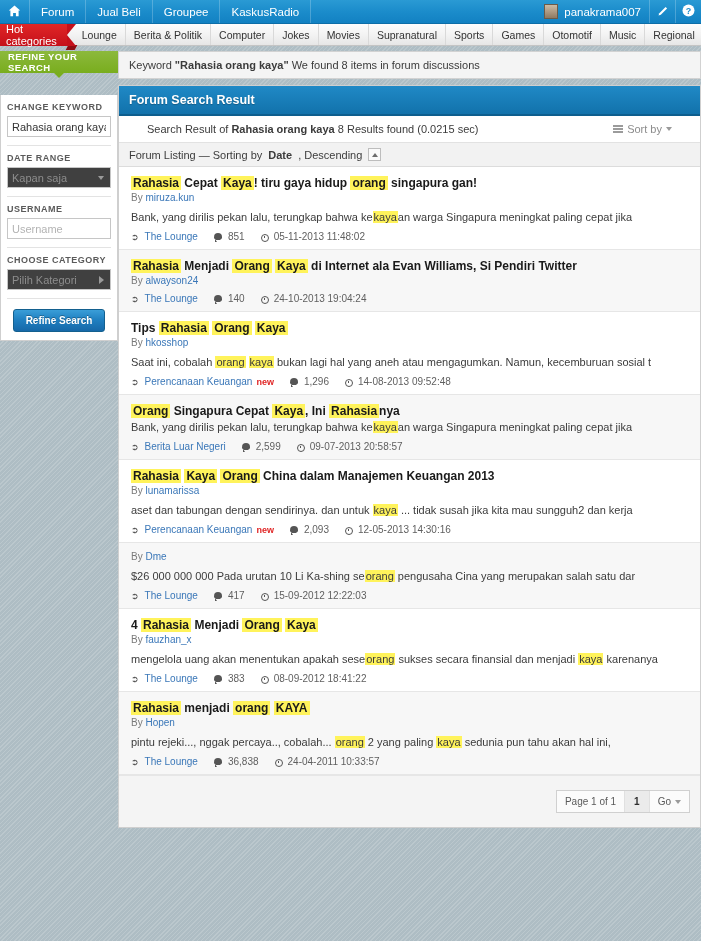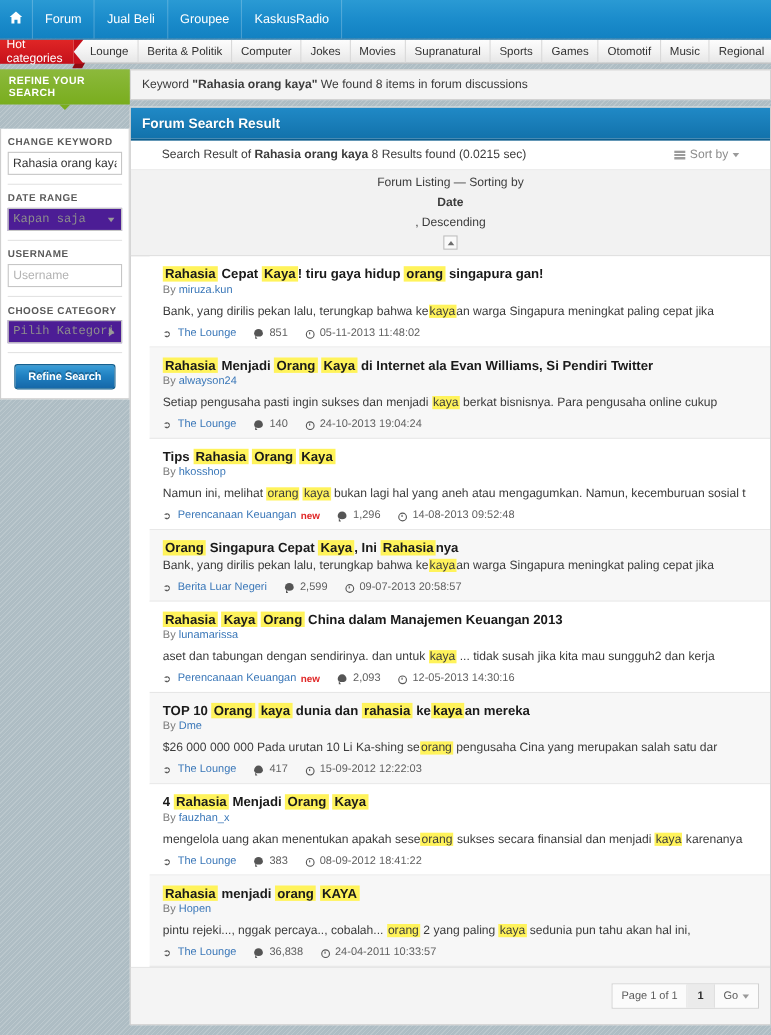--- a/index.html
+++ b/index.html
@@ -11,21 +11,21 @@
     overflow: hidden;
   }
   body {
     background-image:
       repeating-linear-gradient(135deg, rgba(255,255,255,0.16) 0 1px, rgba(0,0,0,0) 1px 3px);
     background-color: #aebdc4;
   }
 
   
   .topnav {
-    height: 36px;
+    height: 24px;
     background: linear-gradient(to bottom, #2a9ad4 0%, #1b8ccb 50%, #1281c2 100%);
     display: flex;
     align-items: stretch;
     border-bottom: 1px solid #0d6ea8;
     position: relative;
     z-index: 20;
   }
   .topnav .nav-left { display: flex; align-items: stretch; }
   .topnav .nav-right { display: flex; align-items: stretch; margin-left: auto; }
   .nav-item {
@@ -136,21 +136,21 @@
   }
 
   
   .refine-header {
     background: linear-gradient(to bottom, #8cb93c 0%, #79ad1e 100%);
     color: #fff;
     font-size: 9.5px;
     font-weight: bold;
     letter-spacing: 0.4px;
     padding: 6px 8px;
-    height: 32px;
+    height: 22px;
     display: flex; align-items: center;
     position: relative;
     cursor: pointer;
   }
   .refine-header::after {
     content: "";
     position: absolute;
     left: 50%; bottom: -5px; transform: translateX(-50%);
     width: 0; height: 0;
     border-left: 5px solid transparent;
@@ -185,28 +185,27 @@
     font-family: "Liberation Sans", sans-serif;
     color: #333;
     padding: 0 4px;
     outline: none;
   }
   .field-input::placeholder { color: #b3b3b3; }
   .field-select {
     width: 100%;
     height: 21px;
     border: 1px solid #c6c6c6;
-    background: #4c1d95;
+    background: #404040;
     font-size: 11px;
     color: #8d8d8d;
     padding: 0 4px;
     display: flex; align-items: center;
     position: relative;
     cursor: pointer;
-    font-family: Liberation Mono, monospace;
   }
   .field-select .caret-down { position: absolute; right: 6px; top: 8px; }
   .field-select .caret-right {
     position: absolute; right: 6px; top: 6px;
     width: 0; height: 0;
     border-top: 4px solid transparent;
     border-bottom: 4px solid transparent;
     border-left: 5px solid #9a9a9a;
   }
   .refine-btn-wrap { text-align: center; padding-top: 10px; }
@@ -267,21 +266,21 @@
     display: inline-block; width: 10px; height: 8px;
     background:
       linear-gradient(to bottom, #9b9b9b 0 2px, transparent 2px 3px, #9b9b9b 3px 5px, transparent 5px 6px, #9b9b9b 6px 8px);
   }
   .listing-bar {
     background: #f2f2f2;
     border-bottom: 1px solid #dcdcdc;
     padding: 5px 10px;
     font-size: 11px;
     color: #3c3c3c;
-    display: flex; align-items: center; gap: 6px; flex-direction: column;
+    display: flex; align-items: center; gap: 6px;
   }
   .listing-bar b { font-weight: bold; }
   .collapse-btn {
     width: 13px; height: 13px;
     border: 1px solid #bdbdbd;
     background: #fafafa;
     display: inline-flex; align-items: center; justify-content: center;
     cursor: pointer;
   }
   .caret-up-sm {
@@ -290,21 +289,20 @@
     border-right: 3px solid transparent;
     border-bottom: 4px solid #6d6d6d;
   }
 
   
   .results { }
   .result {
     padding: 8px 12px 7px 12px;
     border-bottom: 1px solid #e6e6e6;
     background: #ffffff;
-    margin-left: 17px;
   }
   .result.alt { background: #f7f7f7; }
   .result-title {
     font-size: 12px;
     font-weight: bold;
     color: #1a1a1a;
     line-height: 16px;
     margin-bottom: 1px;
     cursor: pointer;
   }
@@ -425,20 +423,43 @@
     <div class="nav-item">
         <span>Jual Beli</span>
       </div>
     <div class="nav-item">
         <span>Groupee</span>
       </div>
     <div class="nav-item">
         <span>KaskusRadio</span>
       </div>
   </div>
+  <div class="nav-right">
+    <div class="nav-item avatar-wrap">
+      <span class="nav-avatar"></span>
+    </div>
+    <div class="nav-item username plain">
+      <span>panakrama007</span>
+    </div>
+    <div class="nav-item icon-btn">
+      <span>
+        <svg width="12" height="12" viewBox="0 0 12 12">
+            <path d="M1.5 10.5 L2.3 8.2 L8.6 1.9 L10.1 3.4 L3.8 9.7 Z" fill="#ffffff"></path>
+          </svg>
+      </span>
+    </div>
+    <div class="nav-item icon-btn">
+      <span>
+        <svg width="13" height="13" viewBox="0 0 13 13">
+            <circle cx="6.5" cy="6.5" r="6" fill="#ffffff"></circle>
+            <text x="6.5" y="9.6" font-size="9" font-family="Liberation Sans" font-weight="bold" fill="#1b8ccb" text-anchor="middle">?</text>
+          </svg>
+      </span>
+    </div>
+  </div>
 </div>
 
 <div class="catbar">
   <div class="hotcat">
     <span>Hot categories</span>
   </div>
   <div class="cat-item">
       <span>Lounge</span>
     </div>
   <div class="cat-item">
@@ -559,36 +580,35 @@
               <span class="bubble-icon"></span>
               <span>851</span>
               <span class="meta-sep"></span>
               <span class="clock-icon"></span>
               <span>05-11-2013 11:48:02</span>
             </div>
           </div>
           <div class="result alt">
             <div class="result-title"><span class="hl">Rahasia</span><span> Menjadi </span><span class="hl">Orang</span><span> </span><span class="hl">Kaya</span><span> di Internet ala Evan Williams, Si Pendiri Twitter</span></div>
             <div class="result-by"><span>By </span><span class="uname">alwayson24</span></div>
-            <div class="result-snippet"><span>Setiap pengusaha pasti ingin sukses dan menjadi </span><span class="hl">kaya</span><span> berkat bisnisnya. Para pengusaha online cukup</span></div>
             <div class="result-meta">
               <span class="tag-icon">➲</span>
               <span class="meta-cat">The Lounge</span>
               <span class="meta-sep"></span>
               <span class="bubble-icon"></span>
               <span>140</span>
               <span class="meta-sep"></span>
               <span class="clock-icon"></span>
               <span>24-10-2013 19:04:24</span>
             </div>
           </div>
           <div class="result">
             <div class="result-title"><span>Tips </span><span class="hl">Rahasia</span><span> </span><span class="hl">Orang</span><span> </span><span class="hl">Kaya</span></div>
             <div class="result-by"><span>By </span><span class="uname">hkosshop</span></div>
-            <div class="result-snippet"><span>Namun ini, melihat </span><span class="hl">orang</span><span> </span><span class="hl">kaya</span><span> bukan lagi hal yang aneh atau mengagumkan. Namun, kecemburuan sosial t</span></div>
+            <div class="result-snippet"><span>Saat ini, cobalah </span><span class="hl">orang</span><span> </span><span class="hl">kaya</span><span> bukan lagi hal yang aneh atau mengagumkan. Namun, kecemburuan sosial t</span></div>
             <div class="result-meta">
               <span class="tag-icon">➲</span>
               <span class="meta-cat">Perencanaan Keuangan</span>
               <span class="meta-new">new</span>
               <span class="meta-sep"></span>
               <span class="bubble-icon"></span>
               <span>1,296</span>
               <span class="meta-sep"></span>
               <span class="clock-icon"></span>
               <span>14-08-2013 09:52:48</span>
@@ -618,21 +638,20 @@
               <span class="meta-new">new</span>
               <span class="meta-sep"></span>
               <span class="bubble-icon"></span>
               <span>2,093</span>
               <span class="meta-sep"></span>
               <span class="clock-icon"></span>
               <span>12-05-2013 14:30:16</span>
             </div>
           </div>
           <div class="result alt">
-            <div class="result-title"><span>TOP 10 </span><span class="hl">Orang</span><span> </span><span class="hl">kaya</span><span> dunia dan </span><span class="hl">rahasia</span><span> ke</span><span class="hl">kaya</span><span>an mereka</span></div>
             <div class="result-by"><span>By </span><span class="uname">Dme</span></div>
             <div class="result-snippet"><span>$26 000 000 000 Pada urutan 10 Li Ka-shing se</span><span class="hl">orang</span><span> pengusaha Cina yang merupakan salah satu dar</span></div>
             <div class="result-meta">
               <span class="tag-icon">➲</span>
               <span class="meta-cat">The Lounge</span>
               <span class="meta-sep"></span>
               <span class="bubble-icon"></span>
               <span>417</span>
               <span class="meta-sep"></span>
               <span class="clock-icon"></span>

